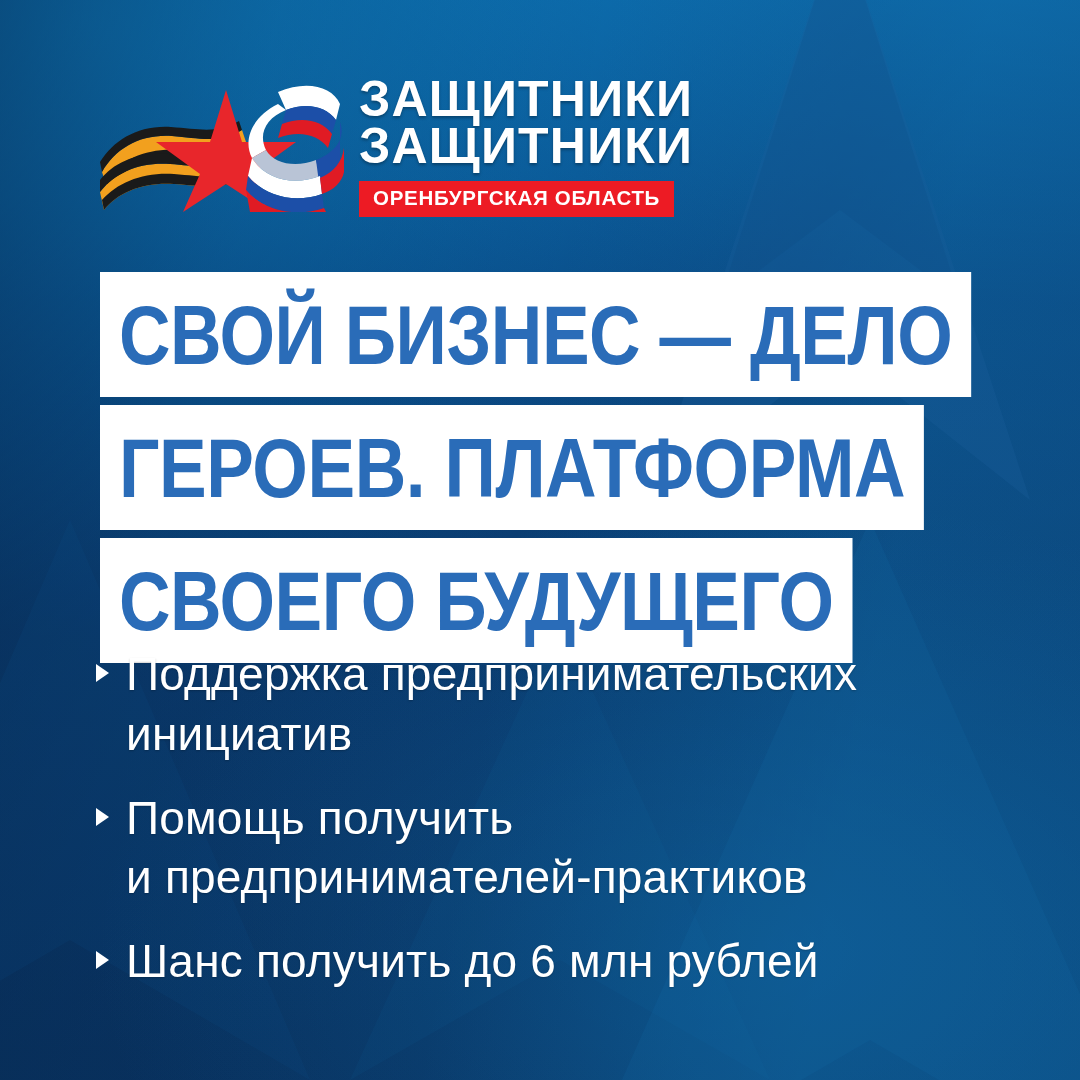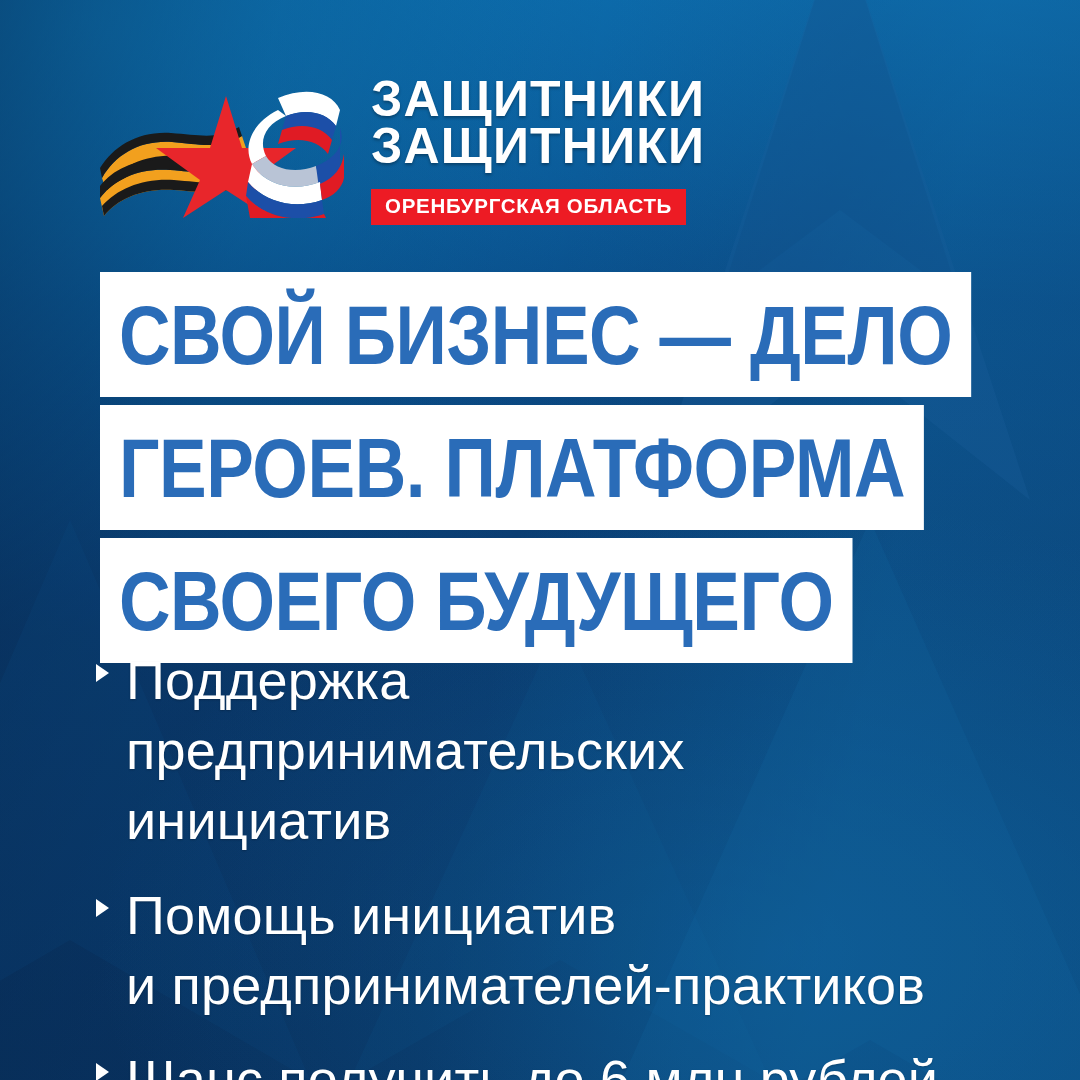--- a/index.html
+++ b/index.html
@@ -82,22 +82,21 @@
     height: 520px;
     opacity: 0.22;
   }
 
   
   .logo-row {
     position: absolute;
     left: 100px;
     top: 72px;
     display: flex;
-    align-items: center;
-    gap: 21px;
+    gap: 9px;
   }
   .emblem {
     width: 250px;
     height: 140px;
     flex: 0 0 auto;
   }
   .logo-text {
     display: flex;
     flex-direction: column;
     align-items: flex-start;
@@ -106,21 +105,21 @@
   .logo-line {
     color: #ffffff;
     font-size: 50px;
     font-weight: 700;
     line-height: 0.94;
     letter-spacing: 1.2px;
     white-space: nowrap;
     text-shadow: 0 2px 3px rgba(0,0,0,0.30);
   }
   .region-badge {
-    margin-top: 19px;
+    margin-top: 11px;
     background: #ed1b24;
     color: #ffffff;
     font-size: 20.5px;
     font-weight: 700;
     letter-spacing: 0.7px;
     padding: 7px 14px 8px 14px;
     white-space: nowrap;
     line-height: 1;
   }
 
@@ -167,21 +166,21 @@
     flex: 0 0 auto;
     margin-top: 19px;
     width: 0;
     height: 0;
     border-left: 13px solid #ffffff;
     border-top: 9px solid transparent;
     border-bottom: 9px solid transparent;
   }
   .bullet-text {
     color: #ffffff;
-    font-size: 54px;
+    font-size: 46px;
     font-weight: 400;
     line-height: 1.30;
     letter-spacing: 0.2px;
     white-space: pre-line;
     text-shadow: 0 1px 2px rgba(0,0,0,0.22);
   }
 </style>
 </head>
 <body>
 
@@ -258,21 +257,21 @@
   </div>
 
   <div class="bullets">
     <div class="bullet">
       <span class="bullet-marker"></span>
       <span class="bullet-text">Поддержка предпринимательских
 инициатив</span>
     </div>
     <div class="bullet">
       <span class="bullet-marker"></span>
-      <span class="bullet-text">Помощь инициатив
+      <span class="bullet-text">Помощь получить
 и предпринимателей-практиков</span>
     </div>
     <div class="bullet">
       <span class="bullet-marker"></span>
       <span class="bullet-text">Шанс получить до 6 млн рублей</span>
     </div>
   </div>
 
 </div>
 

